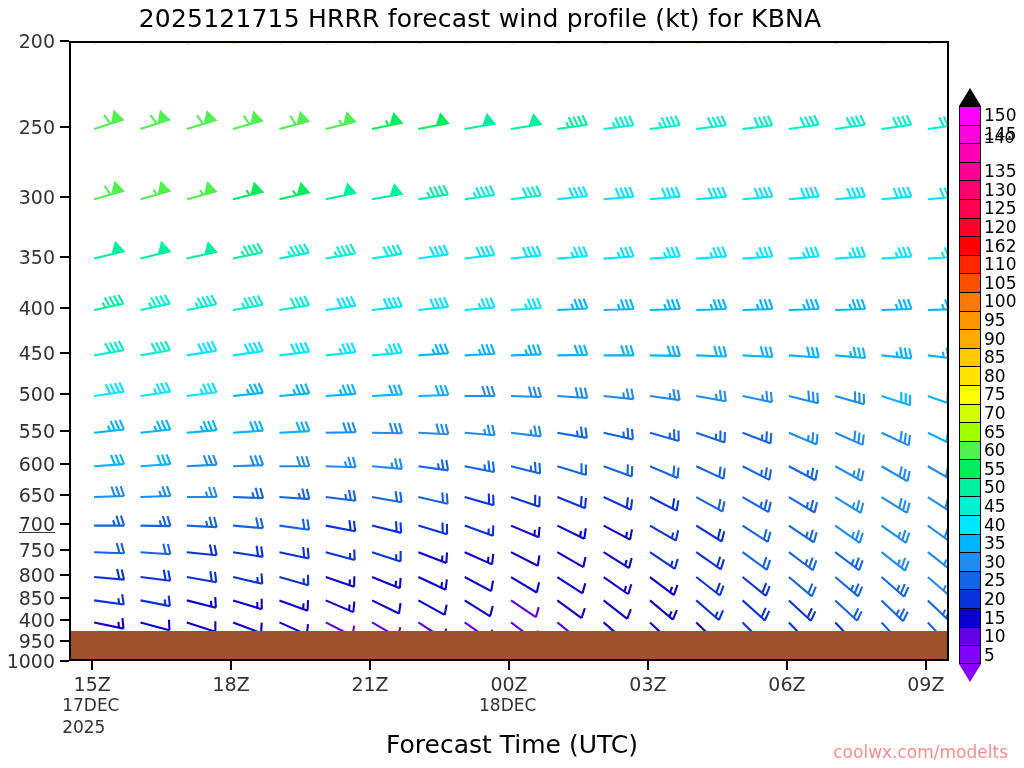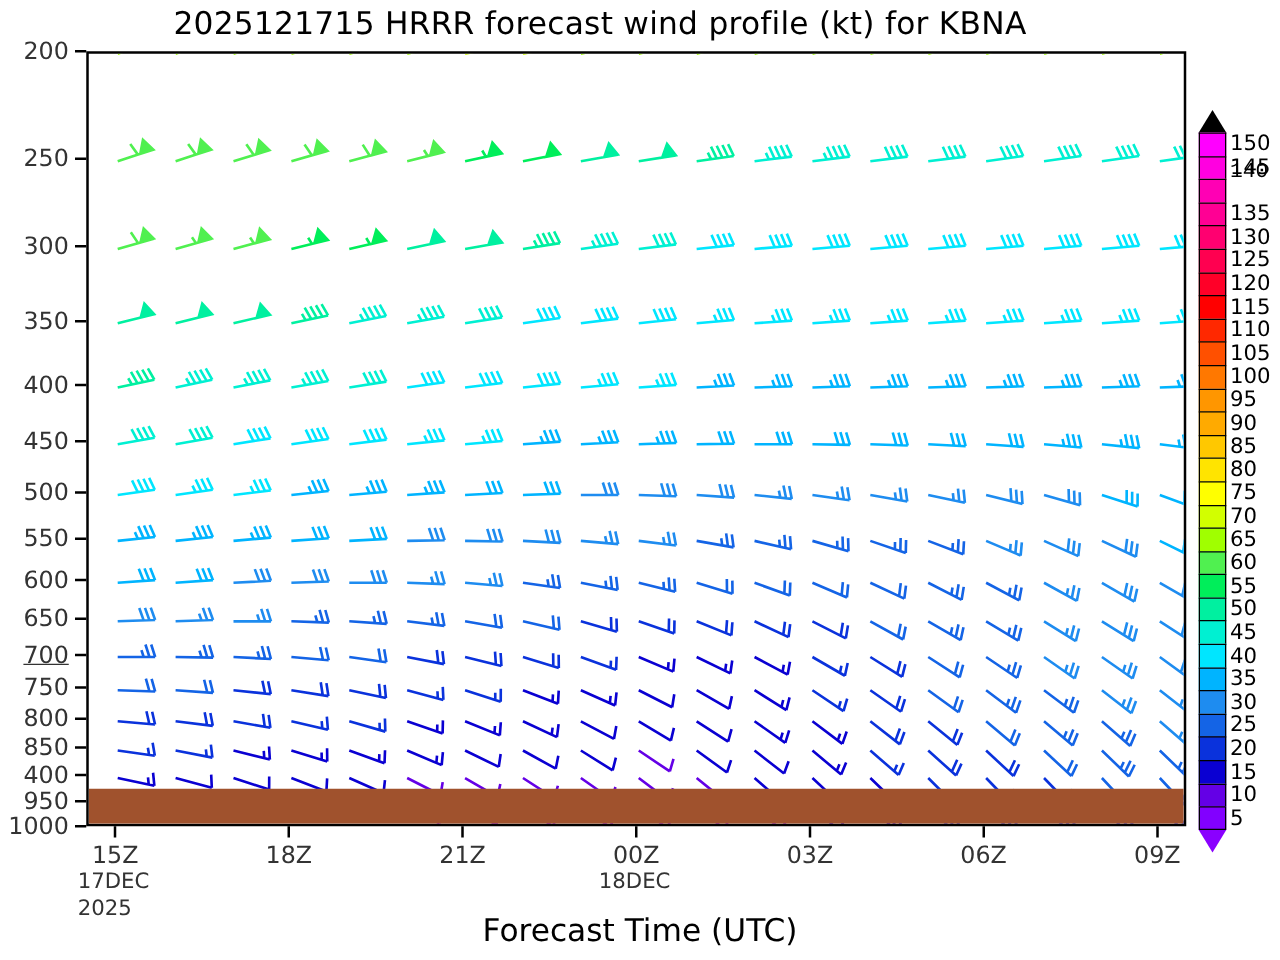--- a/index.html
+++ b/index.html
@@ -1806,20 +1806,21 @@
       <div class="xtick-mark" style="left: 924.842px; top: 661px;"></div>
       <div class="xtick-label" style="left: 925.842px; top: 673px;">09Z</div>
     </div>
   <div id="xdates">
       <div class="xdate-label" style="left: 62.1579px; top: 695px;">17DEC</div>
       <div class="xdate-label" style="left: 62.1579px; top: 717px;">2025</div>
       <div class="xdate-label" style="left: 479px; top: 695px;">18DEC</div>
     </div>
 
   <div class="xaxis-title">Forecast Time (UTC)</div>
+  <div class="watermark">coolwx.com/modelts</div>
 
   <div class="cbar-wrap">
     <div class="cbar-cap-top"></div>
     <div class="cbar-cells" id="cbar-cells">
         <div class="cbar-cell" style="background: rgb(255, 0, 255);"></div>
         <div class="cbar-cell" style="background: rgb(255, 0, 224);"></div>
         <div class="cbar-cell" style="background: rgb(255, 0, 180);"></div>
         <div class="cbar-cell" style="background: rgb(255, 0, 148);"></div>
         <div class="cbar-cell" style="background: rgb(255, 0, 112);"></div>
         <div class="cbar-cell" style="background: rgb(255, 0, 80);"></div>
@@ -1850,21 +1851,21 @@
       </div>
     <div class="cbar-cap-bot" id="cbar-cap-bot" style="top: 576px; border-top-color: rgb(138, 0, 255);"></div>
     <div id="cbar-ticks">
         <div class="cbar-tick" style="top: 27.3px;">150</div>
         <div class="cbar-tick" style="top: 45.9px;">145</div>
         <div class="cbar-tick" style="top: 50px; font-family: Liberation Mono, monospace;">140</div>
         <div class="cbar-tick" style="top: 83.1px;">135</div>
         <div class="cbar-tick" style="top: 101.7px;">130</div>
         <div class="cbar-tick" style="top: 120.3px;">125</div>
         <div class="cbar-tick" style="top: 138.9px;">120</div>
-        <div class="cbar-tick" style="top: 157.5px;">115</div>
+        <div class="cbar-tick" style="top: 157.5px;">162</div>
         <div class="cbar-tick" style="top: 176.1px;">110</div>
         <div class="cbar-tick" style="top: 194.7px;">105</div>
         <div class="cbar-tick" style="top: 213.3px;">100</div>
         <div class="cbar-tick" style="top: 231.9px;">95</div>
         <div class="cbar-tick" style="top: 250.5px;">90</div>
         <div class="cbar-tick" style="top: 269.1px;">85</div>
         <div class="cbar-tick" style="top: 287.7px;">80</div>
         <div class="cbar-tick" style="top: 306.3px;">75</div>
         <div class="cbar-tick" style="top: 324.9px;">70</div>
         <div class="cbar-tick" style="top: 343.5px;">65</div>

